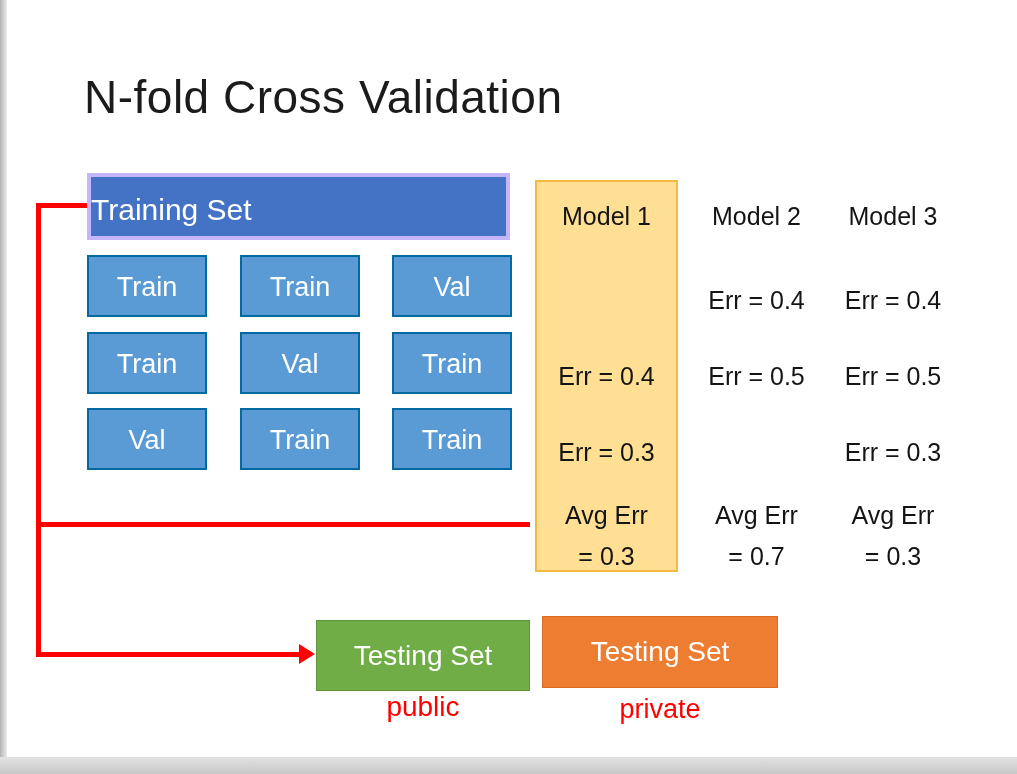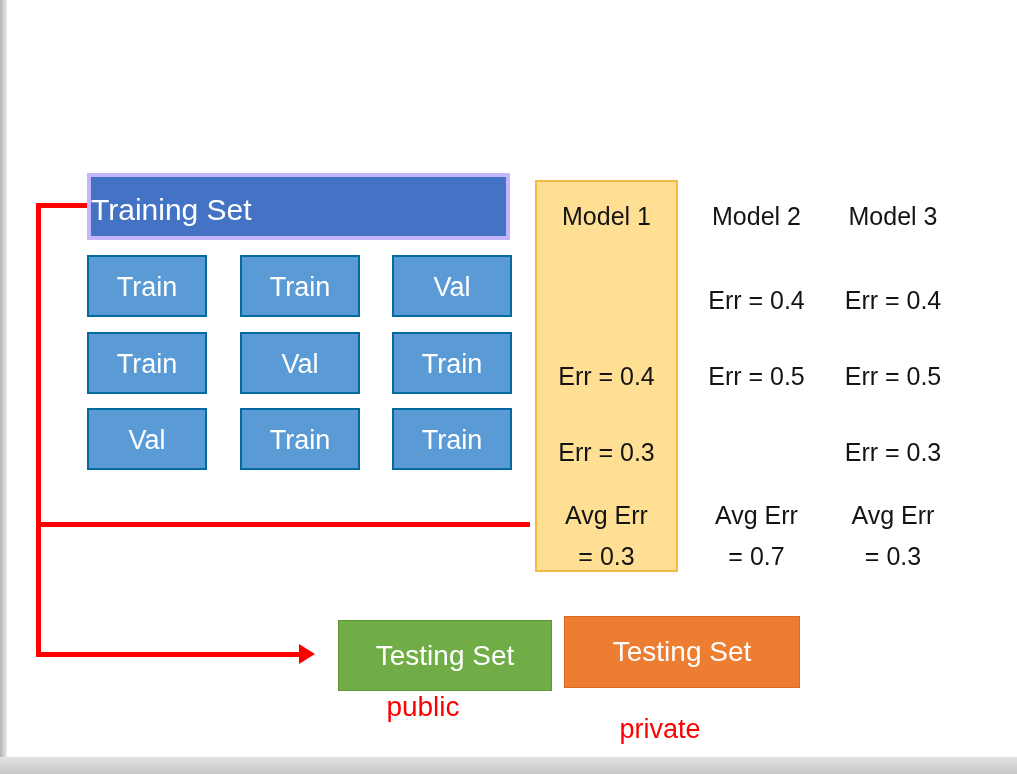--- a/index.html
+++ b/index.html
@@ -57,44 +57,44 @@
   .seg-mid{left:36px;top:522px;width:494px;height:5px;}
   .seg-bottom{left:36px;top:652px;width:265px;height:5px;}
   .arrow-head{
     position:absolute;left:299px;top:644px;width:0;height:0;
     border-top:10px solid transparent;border-bottom:10px solid transparent;
     border-left:16px solid #FF0000;
   }
   .test-box{
     position:absolute;box-sizing:border-box;color:#fff;font-size:28px;
     text-align:center;
-    margin-left:22px;
   }
   .test-public{
     left:316px;top:620px;width:214px;height:71px;line-height:69px;
     background:#70AD47;border:1px solid #61953c;
   }
   .test-private{
     left:542px;top:616px;width:236px;height:72px;line-height:70px;
     background:#ED7D31;border:1px solid #d96c22;
   }
   .sub-label{
     position:absolute;color:#FF0000;font-size:28px;text-align:center;
   }
   .sub-public{left:316px;top:691px;width:214px;}
-  .sub-private{left:542px;top:714px;width:236px;font-size:27px;}
+  .sub-private{left:542px;top:694px;width:236px;font-size:27px;}
 </style>
 </head>
 <body>
 
 <div class="slide">
 
   <div class="edge-left"></div>
   <div class="edge-bottom"></div>
 
+  <h1 class="title">N-fold Cross Validation</h1>
 
   <div class="red-seg seg-top"></div>
   <div class="red-seg seg-vert"></div>
   <div class="red-seg seg-mid"></div>
   <div class="red-seg seg-bottom"></div>
   <div class="arrow-head"></div>
 
   <div class="training-header">Training Set</div>
 
   <div class="cell r0 c0">Train</div>

